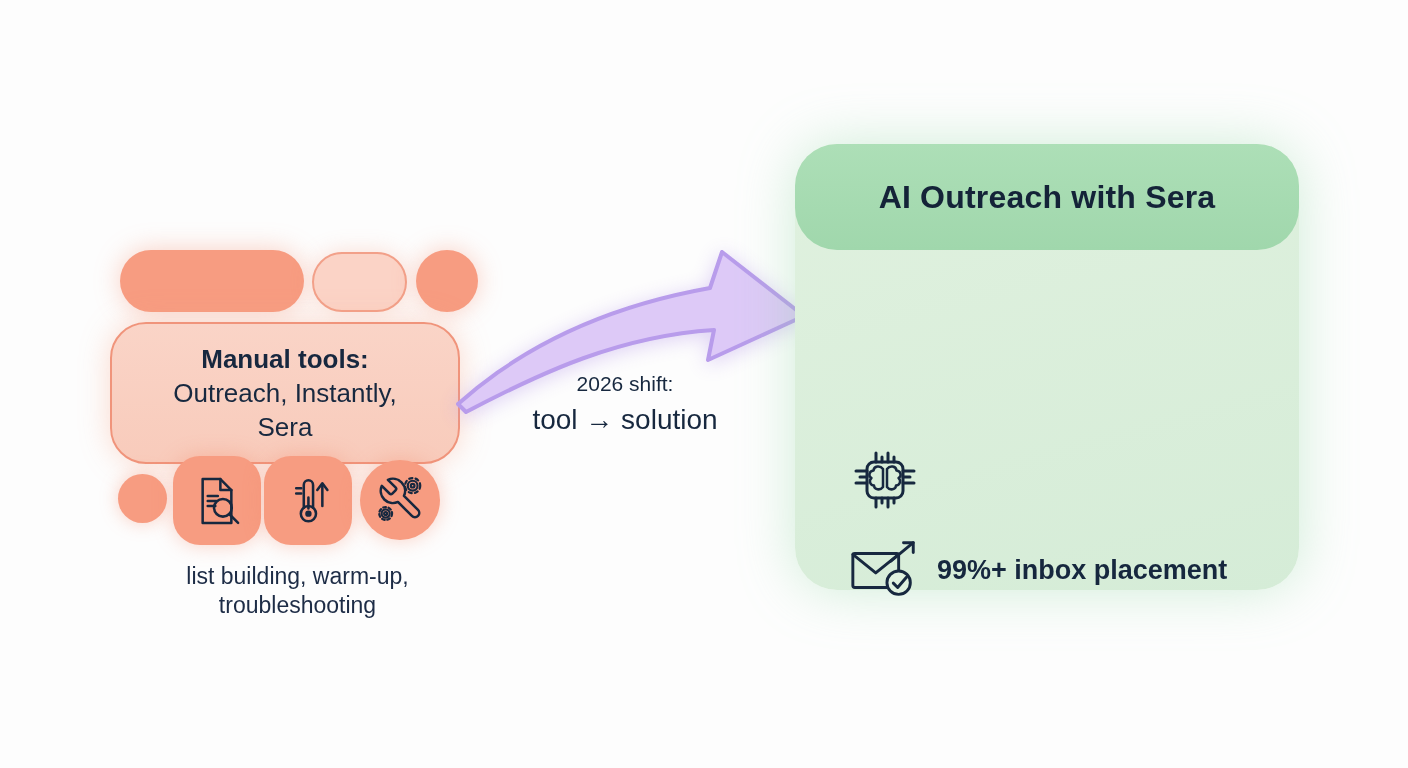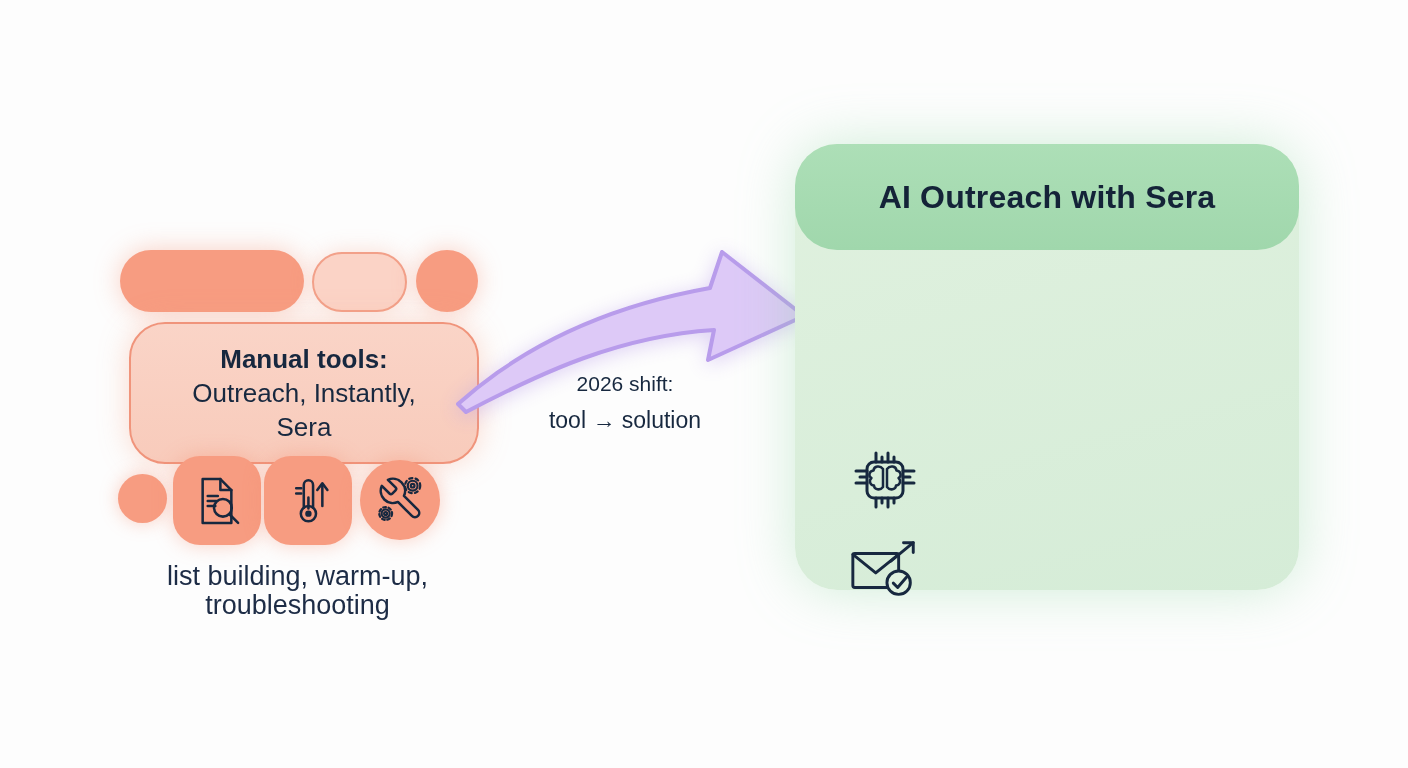--- a/index.html
+++ b/index.html
@@ -12,44 +12,44 @@
   body{font-family:"Liberation Sans",sans-serif;background:#fdfdfd;color:var(--ink);overflow:hidden}
   .canvas{position:relative;width:1408px;height:768px;background:#fdfdfd;overflow:hidden}
 
   
   .deco-pill{position:absolute;left:120px;top:250px;width:184px;height:62px;border-radius:31px;
     background:var(--salmon);box-shadow:0 0 26px rgba(246,140,110,.40)}
   .deco-outline-pill{position:absolute;left:312px;top:252px;width:95px;height:60px;border-radius:30px;
     background:var(--salmon-light);border:2.5px solid #f2a089;box-shadow:0 0 22px rgba(246,150,120,.30)}
   .deco-circle{position:absolute;left:416px;top:250px;width:62px;height:62px;border-radius:50%;
     background:var(--salmon);box-shadow:0 0 24px rgba(246,140,110,.40)}
-  .manual-card{position:absolute;left:129px;top:322px;width:350px;height:142px;border-radius:36px;
+  .manual-card{position:absolute;left:110px;top:322px;width:350px;height:142px;border-radius:36px;
     background:linear-gradient(180deg,#fad4c7,#f8cbbb);border:2.5px solid var(--salmon-border);
     box-shadow:0 0 30px rgba(248,160,130,.38);
     display:flex;flex-direction:column;align-items:center;justify-content:center;text-align:center;
     font-size:26px;line-height:34px;color:var(--ink)}
   .manual-card .bold{font-weight:700}
   .mini-circle{position:absolute;left:118px;top:474px;width:49px;height:49px;border-radius:50%;
     background:var(--salmon);box-shadow:0 0 18px rgba(246,140,110,.40)}
   .tool-tile{position:absolute;top:456px;width:88px;height:89px;border-radius:27px;background:var(--salmon);
     box-shadow:0 0 20px rgba(246,140,110,.40);display:flex;align-items:center;justify-content:center}
   .tool-tile.t1{left:173px}
   .tool-tile.t2{left:264px}
   .tool-tile.t3{left:360px;width:80px;height:80px;top:460px;border-radius:50%}
   .tool-tile svg{width:54px;height:54px;stroke:var(--ink);fill:none;stroke-width:3;
     stroke-linecap:round;stroke-linejoin:round}
   .left-caption{position:absolute;left:120px;top:562px;width:355px;text-align:center;
-    font-size:27px;line-height:29px;color:#1d2c46}
+    font-size:23px;line-height:29px;color:#1d2c46}
 
   
   .arrow-wrap{position:absolute;left:450px;top:238px;width:368px;height:182px;
     filter:drop-shadow(0 3px 10px rgba(185,156,235,.45))}
   .shift-label{position:absolute;left:480px;top:366px;width:290px;text-align:center;color:var(--ink)}
   .shift-label .l1{font-size:21px;font-weight:400;line-height:36px}
-  .shift-label .l2{font-size:23px;font-weight:400;line-height:36px}
+  .shift-label .l2{font-size:28px;font-weight:400;line-height:36px}
 
   
   .sera-card{position:absolute;left:795px;top:144px;width:504px;height:446px;border-radius:42px;
     background:linear-gradient(165deg,var(--green-body) 0%,var(--green-body2) 100%);
     box-shadow:0 0 55px rgba(140,215,160,.40)}
   .sera-header{position:absolute;left:0;top:0;width:100%;height:106px;border-radius:42px;
     background:linear-gradient(180deg,#addfb7,#a0d7ac);
     display:flex;align-items:center;justify-content:center}
   .sera-title{font-size:32px;font-weight:700;letter-spacing:.2px;color:#142338}
   .sera-row{position:absolute;left:38px;display:flex;align-items:center}
@@ -156,17 +156,18 @@
       <div class="icon-box">
         <svg viewBox="0 0 78 64" width="76" height="64">
           <path d="M45 23 L68 4"></path>
           <path d="M58 4 H68 V14"></path>
           <rect x="6" y="15" width="47" height="35" rx="2"></rect>
           <path d="M6 16 L29.5 35 L53 16"></path>
           <circle cx="53" cy="45" r="12" style="fill:var(--green-body,#e0f1df)"></circle>
           <path d="M47.5 45.5 l4.5 4.5 9-10.5"></path>
         </svg>
       </div>
+      <div class="row-label">99%+ inbox placement</div>
     </div>
 
   </div>
 
 </div>
 
 </body></html>

